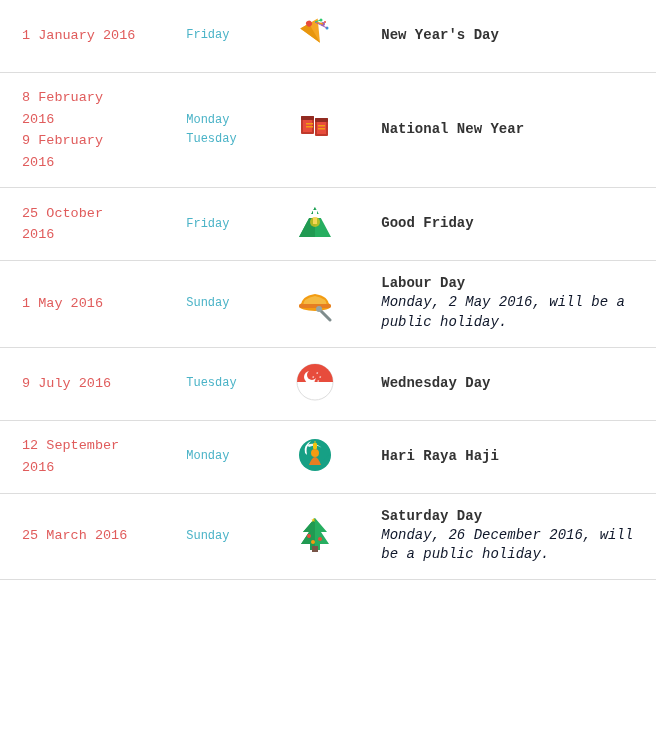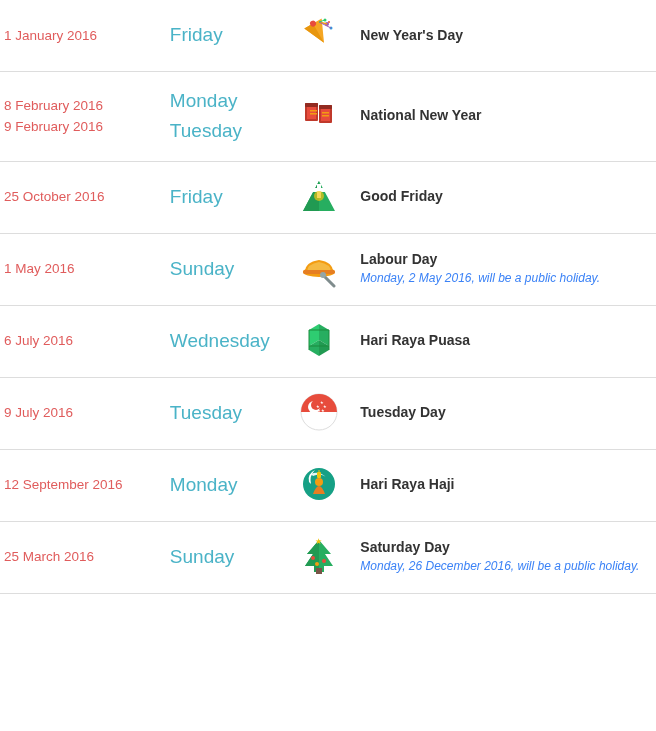--- a/index.html
+++ b/index.html
@@ -10,52 +10,53 @@
       color: #333;
     }
     .holidays-table {
       width: 656px;
       border-collapse: collapse;
     }
     .holidays-table tr {
       border-bottom: 1px solid #ddd;
     }
     .holidays-table td {
-      padding: 14px 4px;
+      padding: 14px 22px;
       vertical-align: middle;
+      font-family: Liberation Mono, monospace;
     }
     .col-date {
       width: 155px;
       color: #e05c5c;
       font-size: 13.5px;
       line-height: 1.6;
     }
     .col-day {
       width: 100px;
       color: #4ab3c7;
-      font-size: 19px;
+      font-size: 12px;
       line-height: 1.6;
     }
     .col-icon {
       width: 70px;
       text-align: center;
     }
     .col-name {
       width: 280px;
       font-size: 14px;
     }
     .col-name strong {
       font-weight: bold;
       display: block;
       margin-bottom: 2px;
     }
     .col-name .note {
       font-style: italic;
-      color: #3b82f6;
-      font-size: 12px;
+      color: #0f172a;
+      font-size: 14px;
       line-height: 1.4;
     }
   </style>
 </head>
 <body>
 
 <table class="holidays-table">
   <tbody id="holidays-tbody">
       <tr>
         <td class="col-date">1 January 2016</td>
@@ -127,57 +128,38 @@
     <path d="M8,24 Q8,16 20,14 Q32,16 32,24 Z" fill="#f5b942"></path>
 
     <rect x="4" y="22" width="32" height="4" rx="2" fill="#e67e22"></rect>
 
     <line x1="25" y1="28" x2="35" y2="38" stroke="#7f8c8d" stroke-width="3" stroke-linecap="round"></line>
     <circle cx="24" cy="27" r="3" fill="#95a5a6"></circle>
   </svg></td>
         <td class="col-name"><strong>Labour Day</strong><span class="note">Monday, 2 May 2016, will be a public holiday.</span></td>
       </tr>
       <tr>
-        <td class="col-date">6 July 2016</td>
-        <td class="col-day">Wednesday</td>
-        <td class="col-icon"><svg width="40" height="40" viewBox="0 0 40 40" xmlns="http://www.w3.org/2000/svg">
-
-    <polygon points="10,10 20,4 20,20 10,26" fill="#2ecc71"></polygon>
-    <polygon points="20,4 30,10 30,26 20,20" fill="#27ae60"></polygon>
-    <polygon points="10,26 20,20 20,36 10,30" fill="#27ae60"></polygon>
-    <polygon points="20,20 30,26 30,30 20,36" fill="#219a52"></polygon>
-
-    <line x1="10" y1="10" x2="30" y2="10" stroke="#1a8a3c" stroke-width="1"></line>
-    <line x1="10" y1="26" x2="30" y2="26" stroke="#1a8a3c" stroke-width="1"></line>
-    <line x1="10" y1="10" x2="10" y2="30" stroke="#1a8a3c" stroke-width="1"></line>
-    <line x1="30" y1="10" x2="30" y2="30" stroke="#1a8a3c" stroke-width="1"></line>
-  </svg></td>
-        <td class="col-name">
-          <strong>Hari Raya Puasa</strong>
-        </td>
-      </tr>
-      <tr>
         <td class="col-date">9 July 2016</td>
         <td class="col-day">Tuesday</td>
         <td class="col-icon"><svg width="40" height="40" viewBox="0 0 40 40" xmlns="http://www.w3.org/2000/svg">
 
     <circle cx="20" cy="20" r="18" fill="white" stroke="#ddd" stroke-width="1"></circle>
     <path d="M2,20 A18,18 0 0,1 38,20 Z" fill="#e74c3c"></path>
 
     <circle cx="15" cy="15" r="6" fill="white"></circle>
     <circle cx="17" cy="13" r="5" fill="#e74c3c"></circle>
 
     <text x="21" y="12" font-size="4" fill="white">★</text>
     <text x="24" y="16" font-size="4" fill="white">★</text>
     <text x="22" y="20" font-size="4" fill="white">★</text>
     <text x="18" y="20" font-size="4" fill="white">★</text>
     <text x="17" y="16" font-size="4" fill="white">★</text>
   </svg></td>
         <td class="col-name">
-          <strong>Tuesday Day</strong>
+          <strong>Wednesday Day</strong>
         </td>
       </tr>
       <tr>
         <td class="col-date">12 September 2016</td>
         <td class="col-day">Monday</td>
         <td class="col-icon"><svg width="40" height="40" viewBox="0 0 40 40" xmlns="http://www.w3.org/2000/svg">
 
     <circle cx="20" cy="20" r="16" fill="#16a085"></circle>
     <circle cx="24" cy="16" r="10" fill="#16a085"></circle>
 

